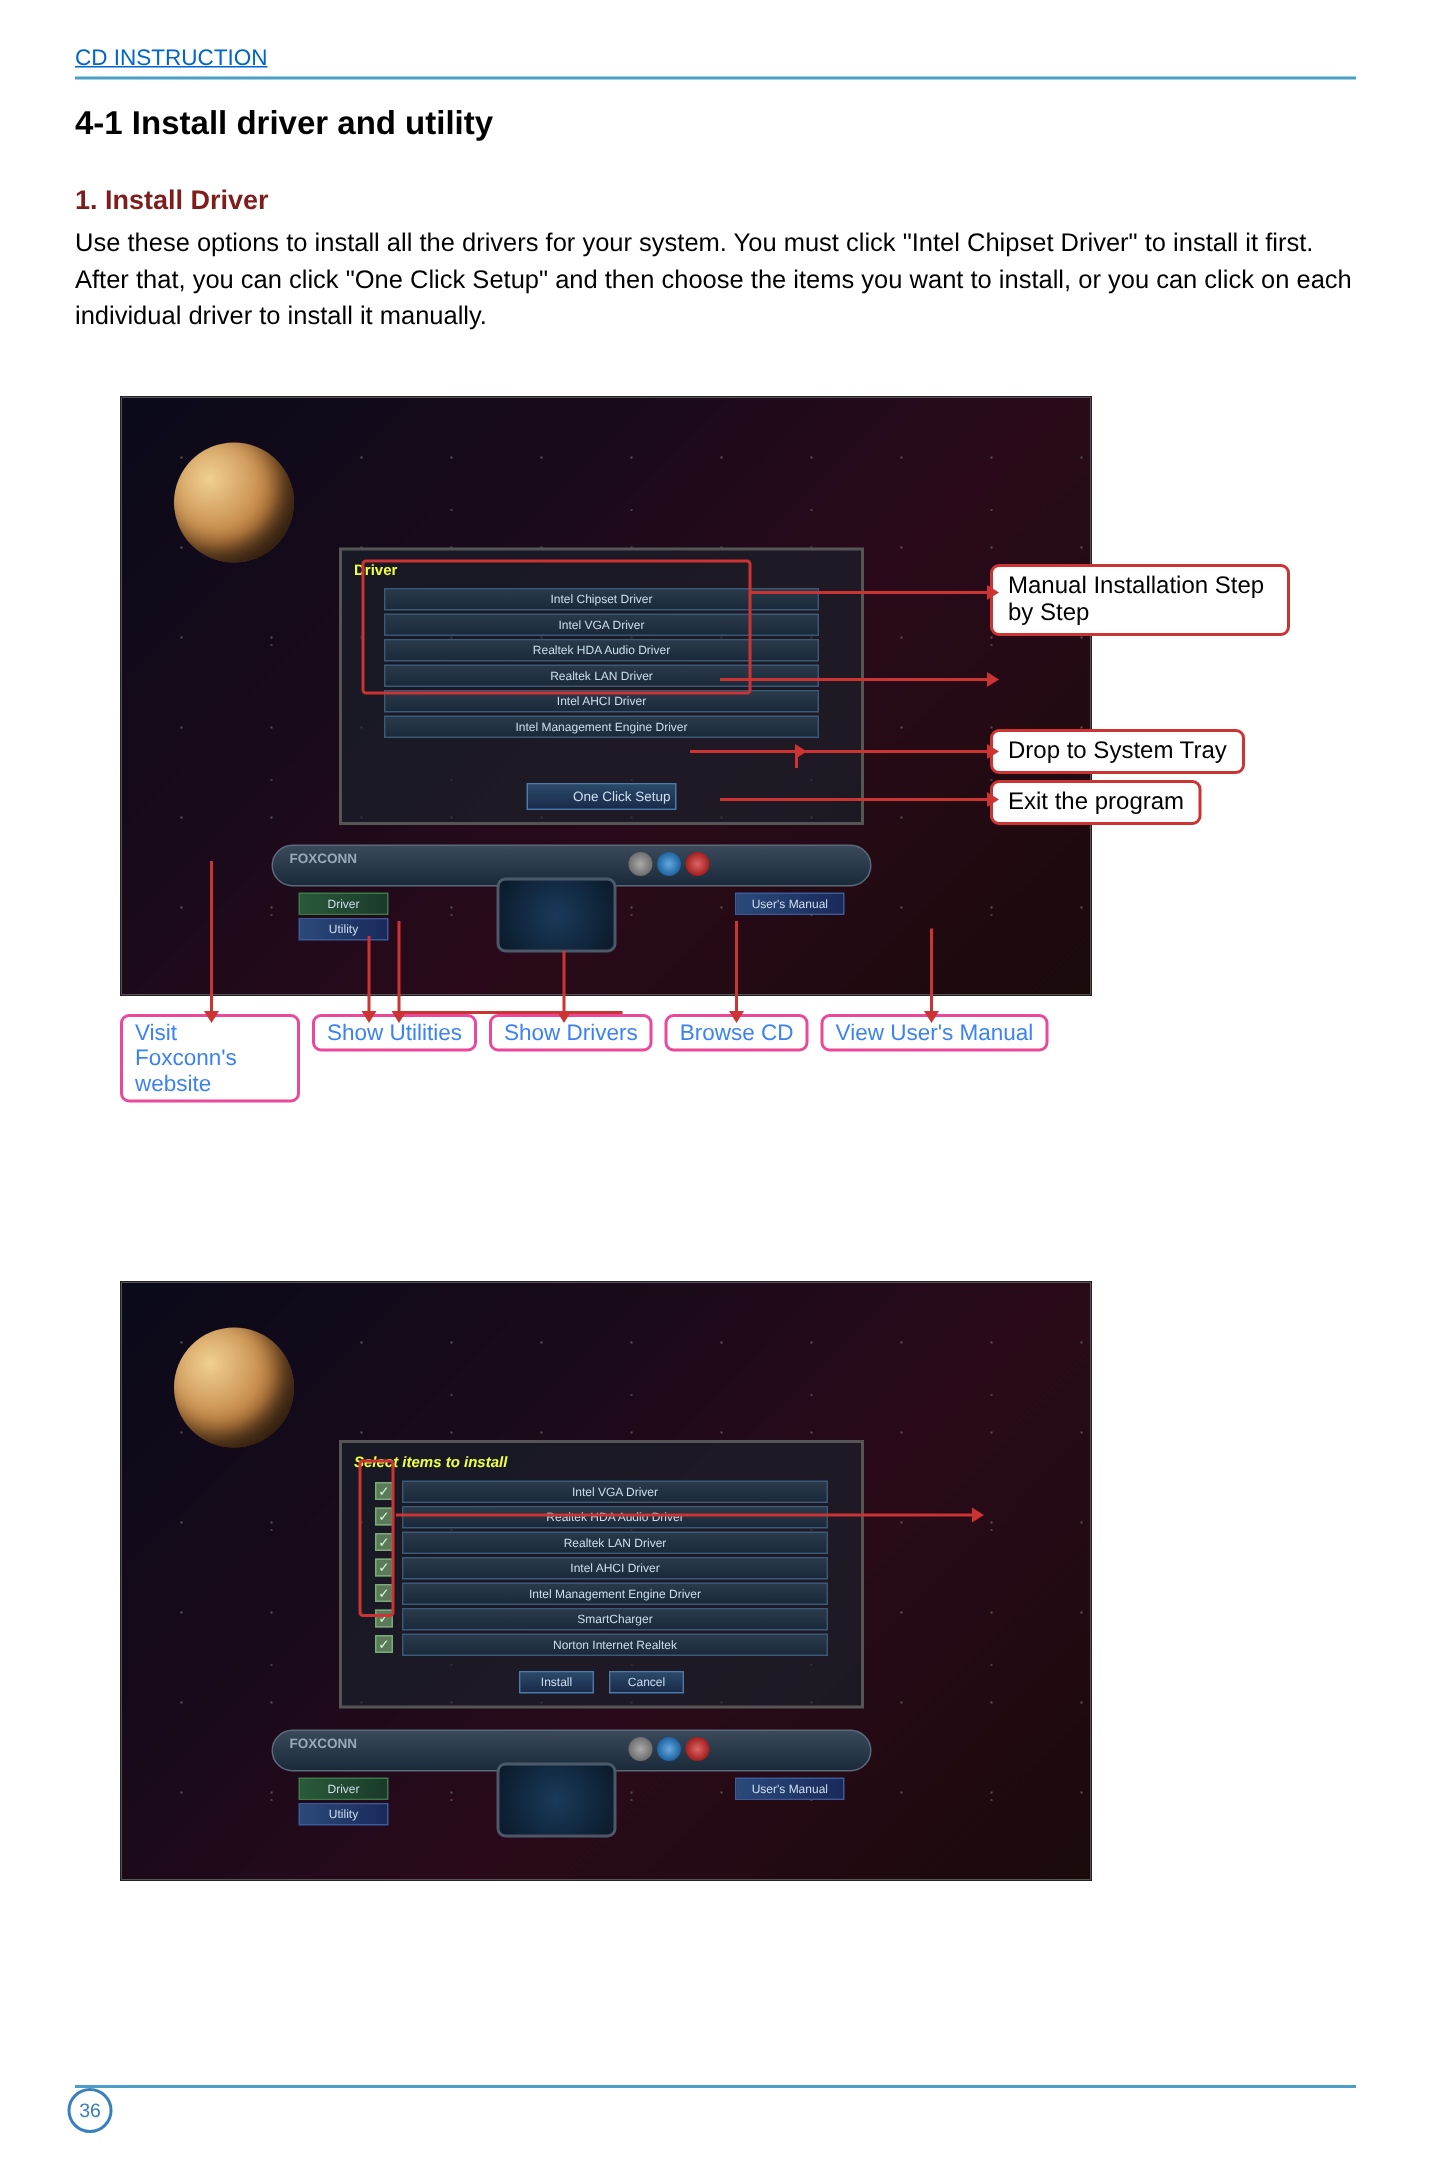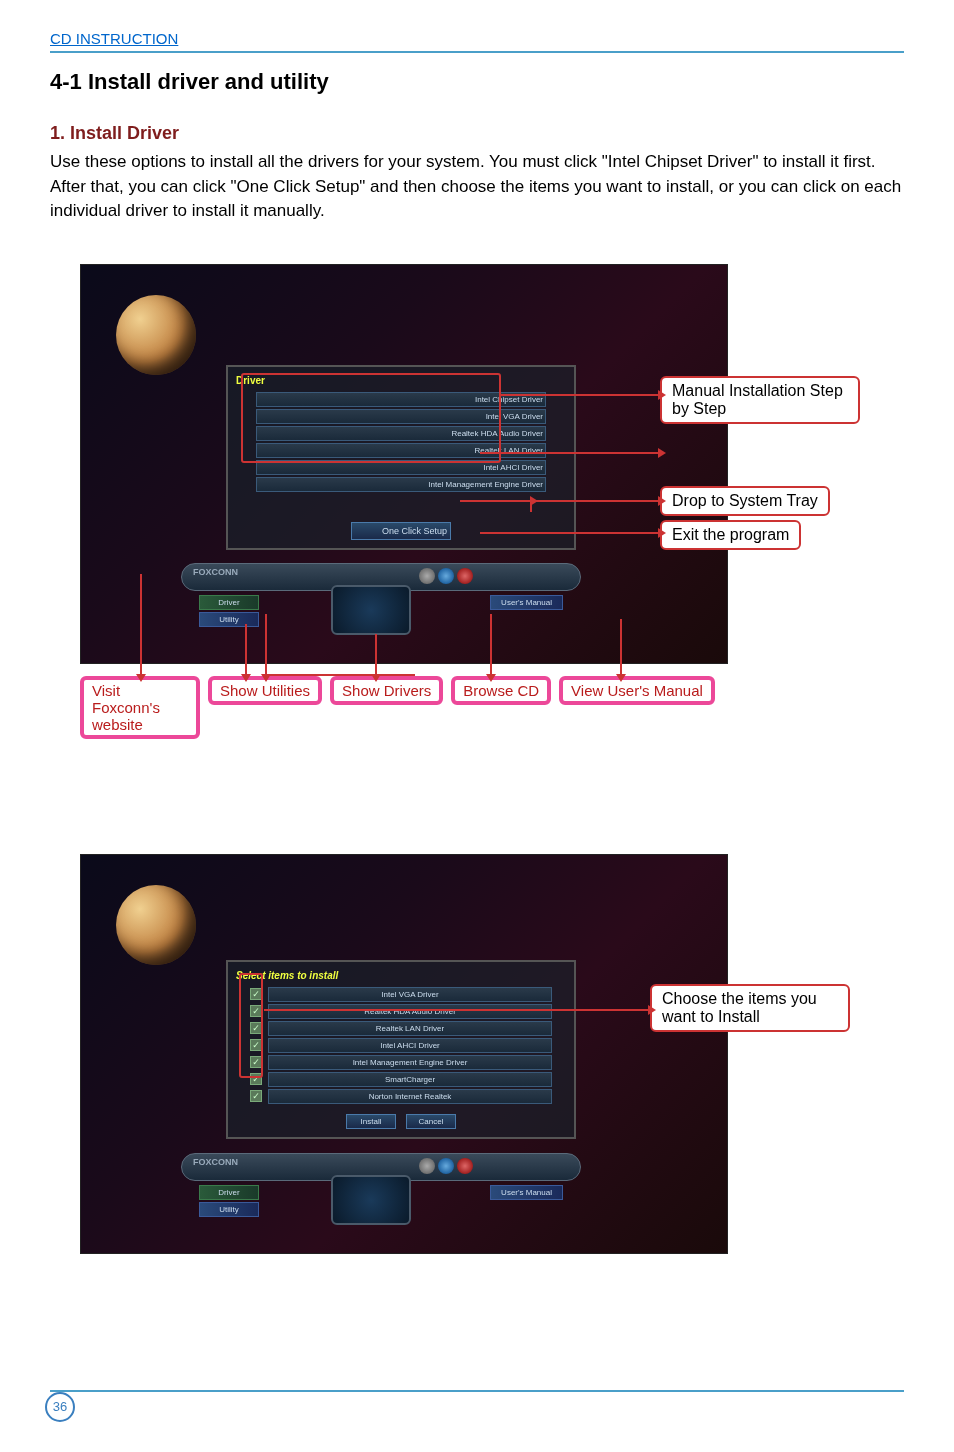--- a/index.html
+++ b/index.html
@@ -83,21 +83,21 @@
       font-size: 10px;
       font-weight: bold;
       margin-bottom: 6px;
     }
     .panel-title.cyan { color: #f0ff40; font-style: italic; }
     .driver-item {
       background: linear-gradient(#2a3a4a,#1a2a3a);
       border: 1px solid #3a5a7a;
       color: #cde;
       font-size: 8px;
-      text-align: right;
+      text-align: center;
       padding: 2px;
       margin: 2px 20px;
     }
     .one-click-btn {
       background: linear-gradient(#2a4a6a,#1a2a4a);
       border: 1px solid #4a7aaa;
       color: #cde;
       font-size: 9px;
       text-align: right;
       padding: 3px;
@@ -179,26 +179,26 @@
       color: #000;
       white-space: nowrap;
     }
     .bottom-labels {
       position:absolute;
       top: 412px; left: 0;
       display:flex; gap:8px;
       align-items:flex-start;
     }
     .bottom-label {
-      border: 4px solid #ec4899;
+      border: 2px solid #ec4899;
       border-radius: 6px;
       background: #fff;
       padding: 2px 8px;
       font-size: 15px;
-      color: #b91c1c;
+      color: #3b82f6;
     }
     .red-line { position:absolute; background:#cc3333; }
     .red-line.h { height:2px; }
     .red-line.v { width:2px; }
     .arrow-right::after {
       content:''; position:absolute; right:-8px; top:-4px;
       border-left:8px solid #cc3333; border-top:5px solid transparent; border-bottom:5px solid transparent;
     }
     .arrow-down::after {
       content:''; position:absolute; bottom:-8px; left:-4px;
@@ -345,18 +345,17 @@
       <div class="side-buttons-left">
         <div class="side-btn">Driver</div>
         <div class="side-btn blue">Utility</div>
       </div>
       <div class="radar"></div>
       <div class="side-buttons-right">
         <div class="side-btn blue">User's Manual</div>
       </div>
     </div>
   </div>
-  <div class="callout" style="left:570px; top:130px; white-space:normal; width:200px;">Choose the items you want to Install</div>
   <div class="red-line h arrow-right" style="left:184px; top:155px; width:384px;"></div>
 </div>
 
 <div class="footer-rule"></div>
 <div class="page-num">36</div>
 
 </body></html>

